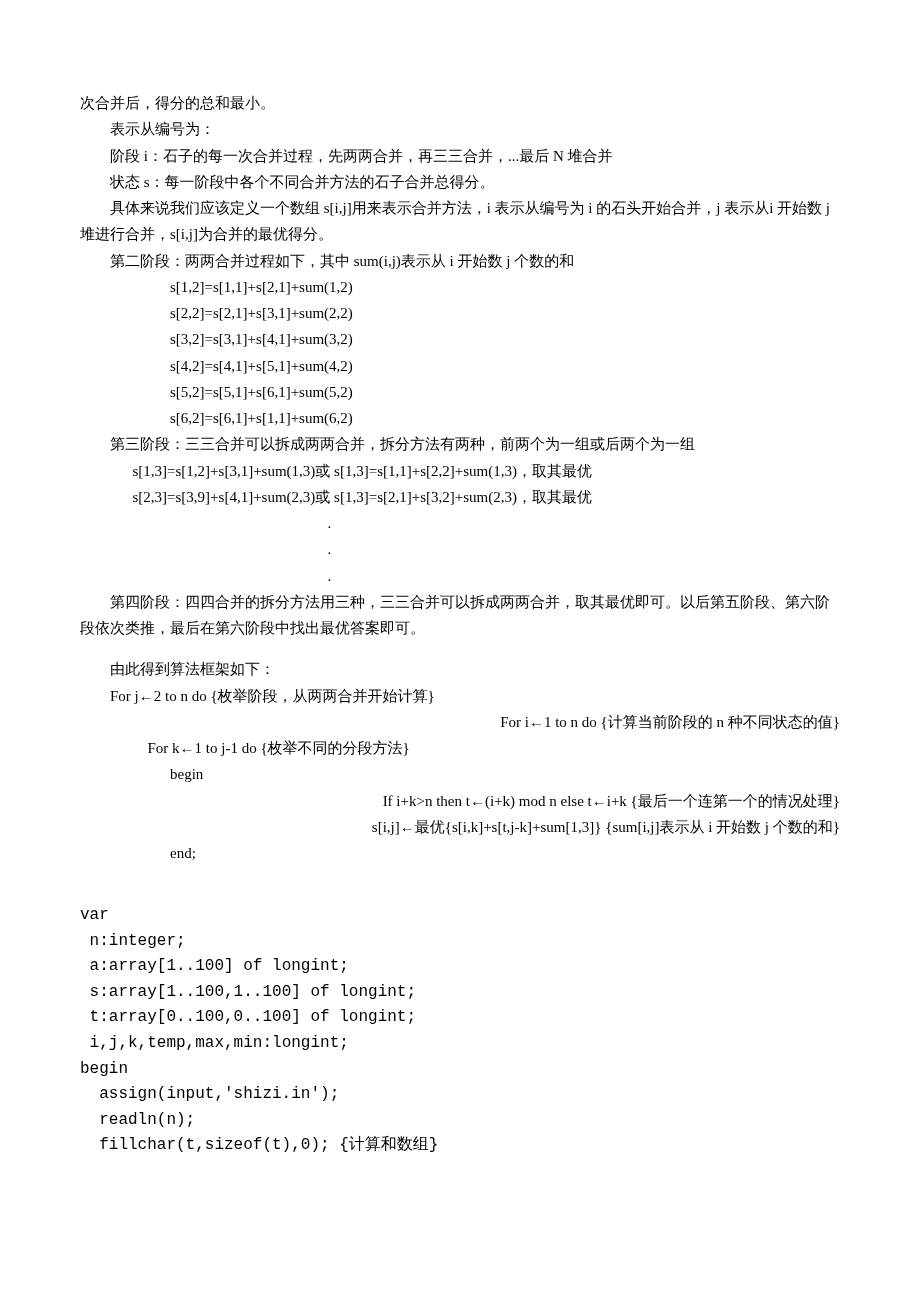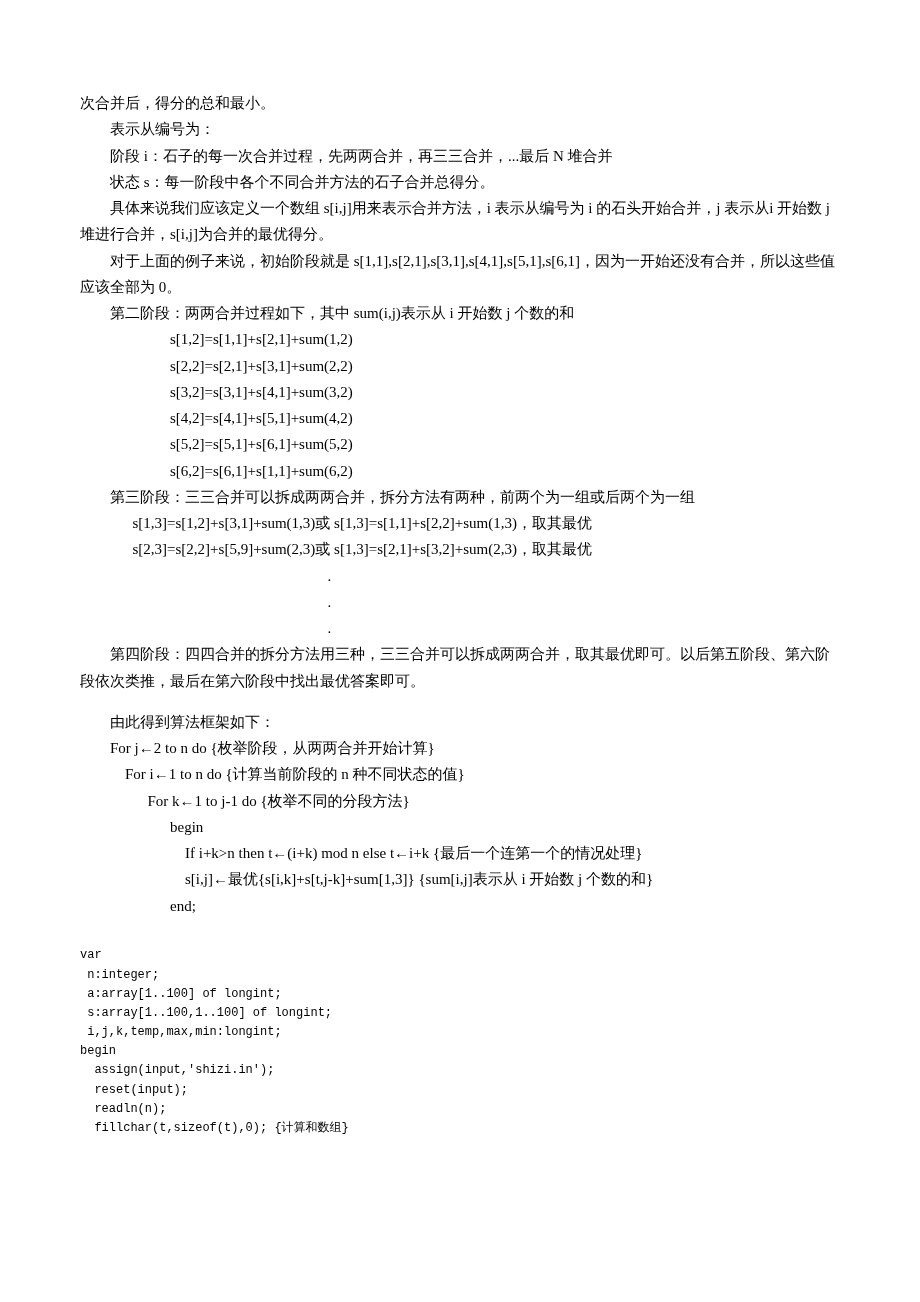--- a/index.html
+++ b/index.html
@@ -17,56 +17,55 @@
   }
   .para {
     margin: 0;
   }
   .indent1 { text-indent: 2em; }
   .indent2 { padding-left: 6em; font-family: Liberation Serif, serif; }
   .indent3 { padding-left: 3.5em; }
   .center-dot { text-align: left; padding-left: 16.5em; }
   .code-frame { margin-top: 1em; }
   .code-indent1 { padding-left: 2em; }
-  .code-indent2 { padding-left: 3em; }
+  .code-indent2 { padding-left: 3em; text-align: right; }
   .code-indent3 { padding-left: 4.5em; }
   .code-indent4 { padding-left: 6em; }
-  .code-indent5 { padding-left: 7em; }
+  .code-indent5 { padding-left: 7em; text-align: right; }
   .mono {
     font-family: "Courier New", monospace;
-    font-size: 12px;
+    font-size: 16px;
     line-height: 1.6;
   }
   .mono-block { margin-top: 2.3em; }
   .mono-indent1 { padding-left: 0.6em; }
   .mono-indent2 { padding-left: 1.2em; }
 </style>
 </head>
 <body>
 
 <div class="page">
 
   <p class="para">次合并后，得分的总和最小。</p>
   <p class="para indent1">表示从编号为：</p>
   <p class="para indent1">阶段 i：石子的每一次合并过程，先两两合并，再三三合并，...最后 N 堆合并</p>
   <p class="para indent1">状态 s：每一阶段中各个不同合并方法的石子合并总得分。</p>
   <p class="para indent1">具体来说我们应该定义一个数组 s[i,j]用来表示合并方法，i 表示从编号为 i 的石头开始合并，j 表示从i 开始数 j 堆进行合并，s[i,j]为合并的最优得分。</p>
-  <p class="para indent1">对于上面的例子来说，初始阶段就是 s[1,1],s[2,1],s[3,1],s[4,1],s[5,1],s[6,1]，因为一开始还没有合并，所以这些值应该全部为 0。</p>
   <p class="para indent1">第二阶段：两两合并过程如下，其中 sum(i,j)表示从 i 开始数 j 个数的和</p>
 
   <p class="para indent2">s[1,2]=s[1,1]+s[2,1]+sum(1,2)</p>
   <p class="para indent2">s[2,2]=s[2,1]+s[3,1]+sum(2,2)</p>
   <p class="para indent2">s[3,2]=s[3,1]+s[4,1]+sum(3,2)</p>
   <p class="para indent2">s[4,2]=s[4,1]+s[5,1]+sum(4,2)</p>
   <p class="para indent2">s[5,2]=s[5,1]+s[6,1]+sum(5,2)</p>
   <p class="para indent2">s[6,2]=s[6,1]+s[1,1]+sum(6,2)</p>
 
   <p class="para indent1">第三阶段：三三合并可以拆成两两合并，拆分方法有两种，前两个为一组或后两个为一组</p>
   <p class="para indent3">s[1,3]=s[1,2]+s[3,1]+sum(1,3)或 s[1,3]=s[1,1]+s[2,2]+sum(1,3)，取其最优</p>
-  <p class="para indent3">s[2,3]=s[2,2]+s[5,9]+sum(2,3)或 s[1,3]=s[2,1]+s[3,2]+sum(2,3)，取其最优</p>
+  <p class="para indent3">s[2,3]=s[3,9]+s[4,1]+sum(2,3)或 s[1,3]=s[2,1]+s[3,2]+sum(2,3)，取其最优</p>
   <p class="para center-dot">.</p>
   <p class="para center-dot">.</p>
   <p class="para center-dot">.</p>
 
   <p class="para indent1">第四阶段：四四合并的拆分方法用三种，三三合并可以拆成两两合并，取其最优即可。以后第五阶段、第六阶段依次类推，最后在第六阶段中找出最优答案即可。</p>
 
   <div class="code-frame">
     <p class="para indent1">由此得到算法框架如下：</p>
     <p class="para code-indent1">For j←2 to n do       {枚举阶段，从两两合并开始计算}</p>
     <p class="para code-indent2">For i←1 to n do      {计算当前阶段的 n 种不同状态的值}</p>
@@ -75,21 +74,21 @@
     <p class="para code-indent5">If i+k&gt;n then t←(i+k) mod n else t←i+k {最后一个连第一个的情况处理}</p>
     <p class="para code-indent5">s[i,j]←最优{s[i,k]+s[t,j-k]+sum[1,3]} {sum[i,j]表示从 i 开始数 j 个数的和}</p>
     <p class="para code-indent4">end;</p>
   </div>
 
   <div class="mono mono-block">
     <p class="para">var</p>
     <p class="para mono-indent1">n:integer;</p>
     <p class="para mono-indent1">a:array[1..100] of longint;</p>
     <p class="para mono-indent1">s:array[1..100,1..100] of longint;</p>
+    <p class="para mono-indent1">t:array[0..100,0..100] of longint;</p>
     <p class="para mono-indent1">i,j,k,temp,max,min:longint;</p>
     <p class="para">begin</p>
     <p class="para mono-indent2">assign(input,'shizi.in');</p>
-    <p class="para mono-indent2">reset(input);</p>
     <p class="para mono-indent2">readln(n);</p>
     <p class="para mono-indent2">fillchar(t,sizeof(t),0);     {计算和数组}</p>
   </div>
 
 </div>
 
 </body></html>

